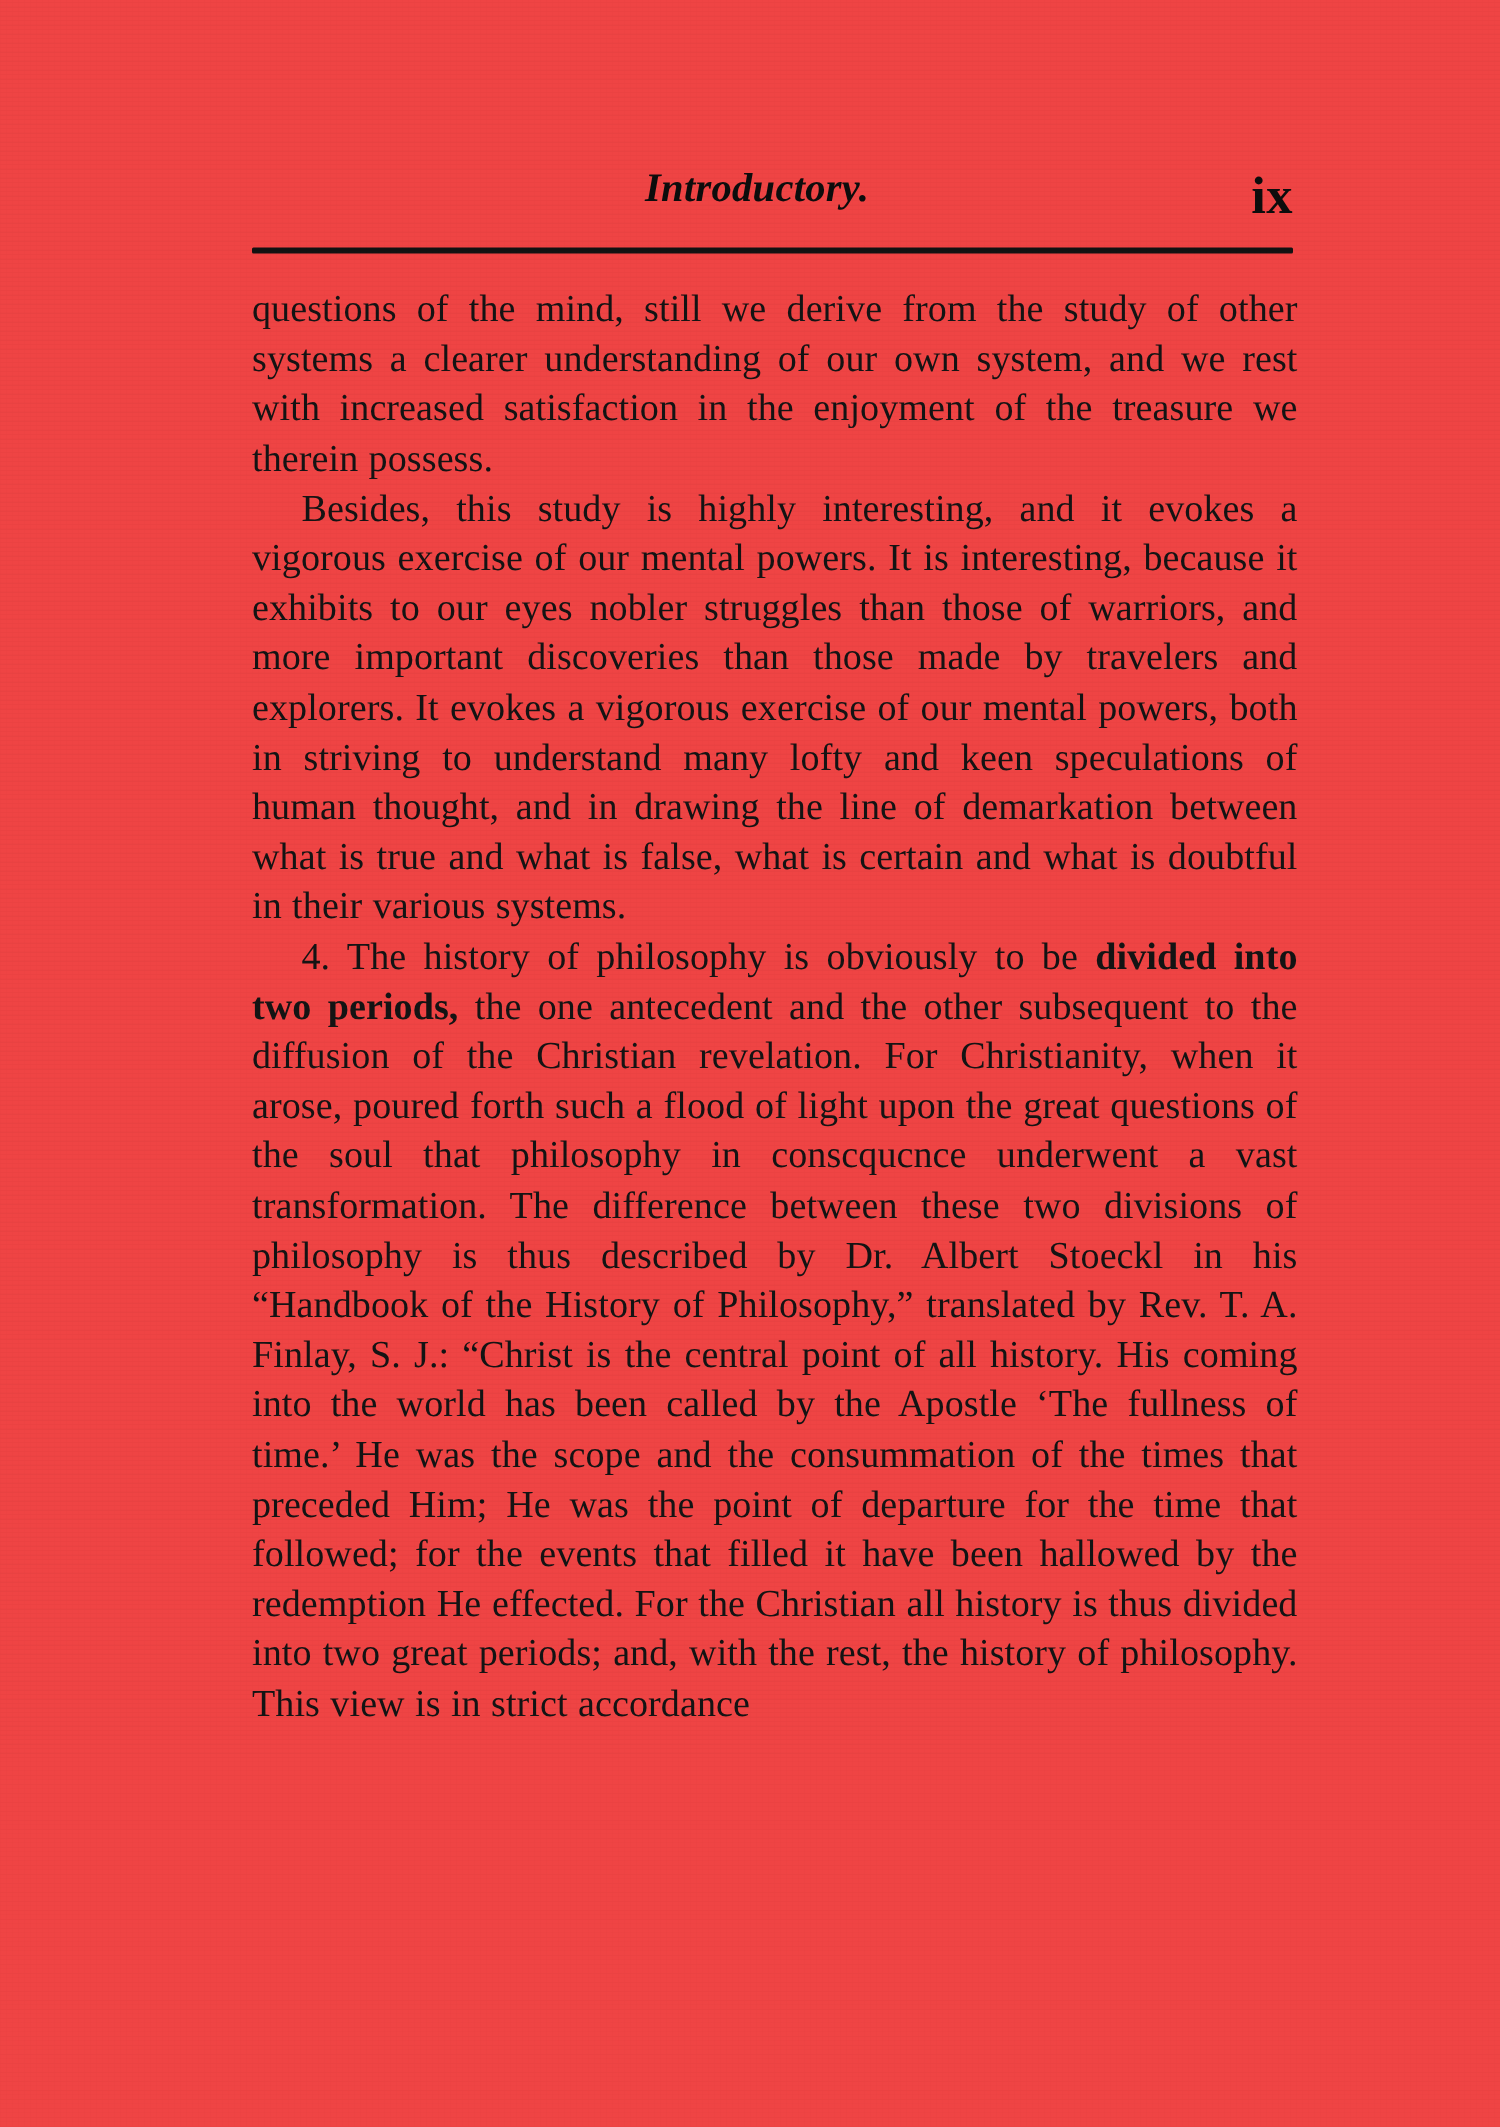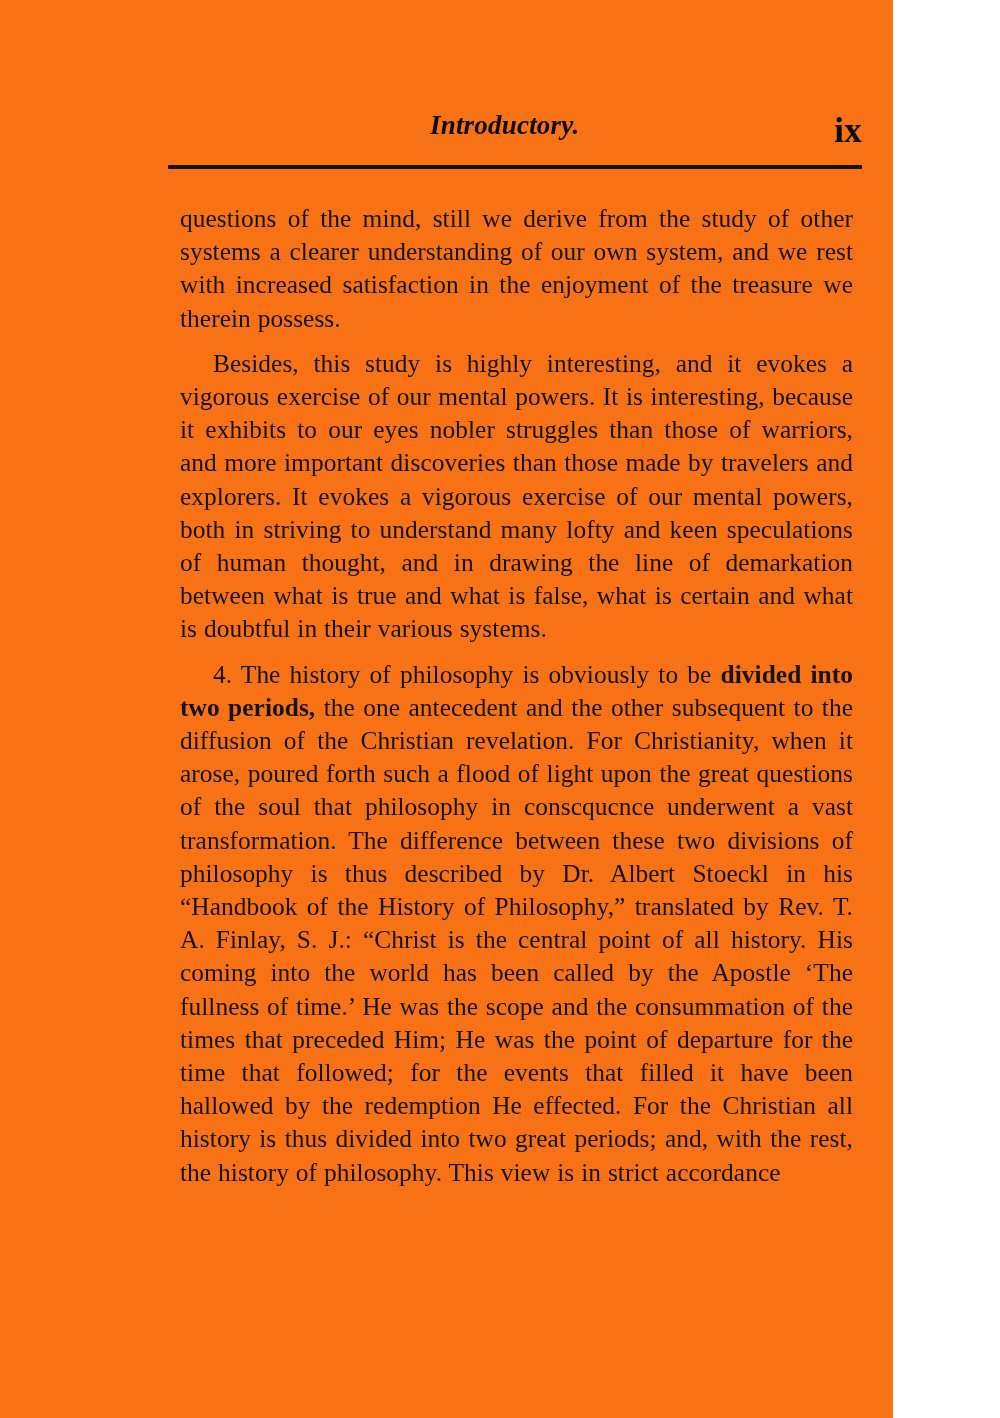--- a/index.html
+++ b/index.html
@@ -63,21 +63,21 @@
 
   
   .textblock {
     position: absolute;
     left: 168px;
     top: 190px;
     width: 697px;
   }
 
   p.para {
-    margin: 12px;
+    margin: 0;
     font-size: 25.4px;
     line-height: 33.2px;
     text-align: justify;
     text-align-last: left;
     letter-spacing: 0.05px;
     word-spacing: 0.5px;
     color: #141414;
     -webkit-font-smoothing: none;
   }
 
@@ -96,21 +96,21 @@
     pointer-events: none;
     opacity: 0.035;
     background-image:
       repeating-linear-gradient(0deg, rgba(0,0,0,0.6) 0px, rgba(0,0,0,0) 1px, rgba(0,0,0,0) 3px),
       repeating-linear-gradient(90deg, rgba(0,0,0,0.4) 0px, rgba(0,0,0,0) 1px, rgba(0,0,0,0) 4px);
   }
 </style>
 </head>
 <body>
 
-<div class="page" style="width: 893px; height: 1418px; background: #f97316; color: rgb(20, 20, 20);">
+<div class="page" style="width: 1000px; height: 1418px; background: #ef4444; color: rgb(20, 20, 20);">
 
   <div class="running-head">
     <div class="running-head-title">Introductory.</div>
     <div class="running-head-folio">ix</div>
   </div>
 
   <div class="head-rule" style="background: rgb(18, 18, 18);"></div>
 
   <div class="textblock">
 

